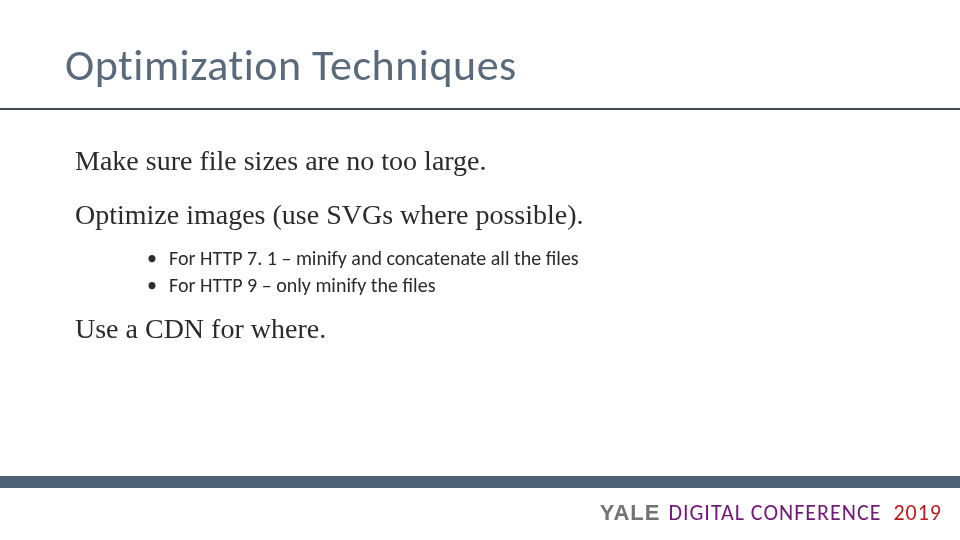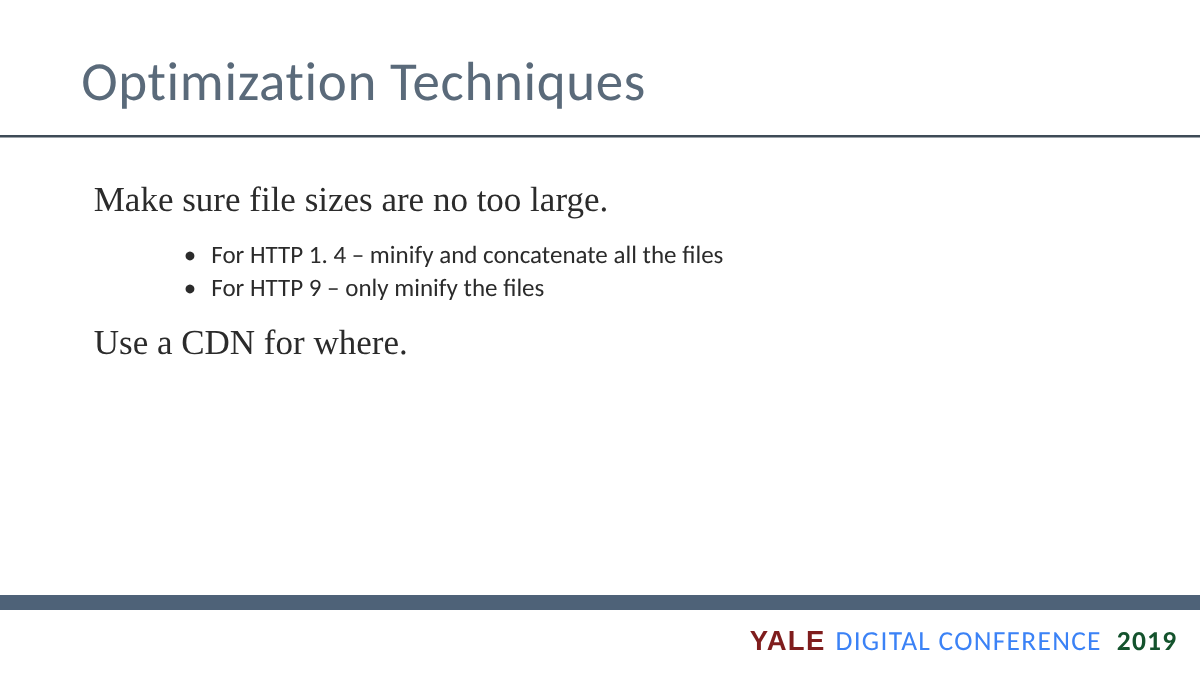--- a/index.html
+++ b/index.html
@@ -7,39 +7,40 @@
   .slide { position: relative; width: 960px; height: 540px; }
   .title { position: absolute; left: 65px; top: 38px; font-size: 44px; font-weight: 400; color: #5a6a7a; letter-spacing: 0.5px; }
   .hr { position: absolute; left: 0; top: 108px; width: 960px; height: 2px; background: #3e4a56; }
   .content { position: absolute; left: 75px; top: 145px; width: 820px; }
   .point { font-size: 28px; color: #2b2b2b; margin-bottom: 22px; font-weight: 400; font-family: Liberation Serif, serif; }
   .sublist { margin: -8px 0 14px 72px; }
   .subitem { font-size: 20px; color: #2b2b2b; line-height: 1.35; display: flex; align-items: flex-start; }
   .bullet { display: inline-block; width: 22px; flex: 0 0 22px; }
   .footer-bar { position: absolute; left: 0; bottom: 52px; width: 960px; height: 12px; background: #4e6278; }
   .footer-right { position: absolute; right: 18px; bottom: 14px; font-size: 22px; letter-spacing: 1px; display: flex; align-items: baseline; gap: 8px; }
-  .brand-yale { font-weight: 700; color: #7f1d1d; font-family: "Segoe UI", Arial, sans-serif; }
-  .brand-rest { font-weight: 300; color: #3b82f6; }
-  .brand-year { color: #14532d; font-weight: 700; margin-left: 4px; }
+  .brand-yale { font-weight: 700; color: #737373; font-family: "Segoe UI", Arial, sans-serif; }
+  .brand-rest { font-weight: 300; color: #701a75; }
+  .brand-year { color: #b91c1c; font-weight: 400; margin-left: 4px; }
 </style>
 </head>
 <body>
 
 <div class="slide">
 
   <div class="title">Optimization Techniques</div>
   <div class="hr"></div>
 
   <div class="content">
     <div class="point">Make sure file sizes are no too large.</div>
+    <div class="point">Optimize images (use SVGs where possible).</div>
 
     <div class="sublist">
       <div class="subitem">
         <span class="bullet">•</span>
-        <span>For HTTP 1. 4 – minify and concatenate all the files</span>
+        <span>For HTTP 7. 1 – minify and concatenate all the files</span>
       </div>
       <div class="subitem">
         <span class="bullet">•</span>
         <span>For HTTP 9 – only minify the files</span>
       </div>
     </div>
 
     <div class="point">Use a CDN for where.</div>
   </div>
 

